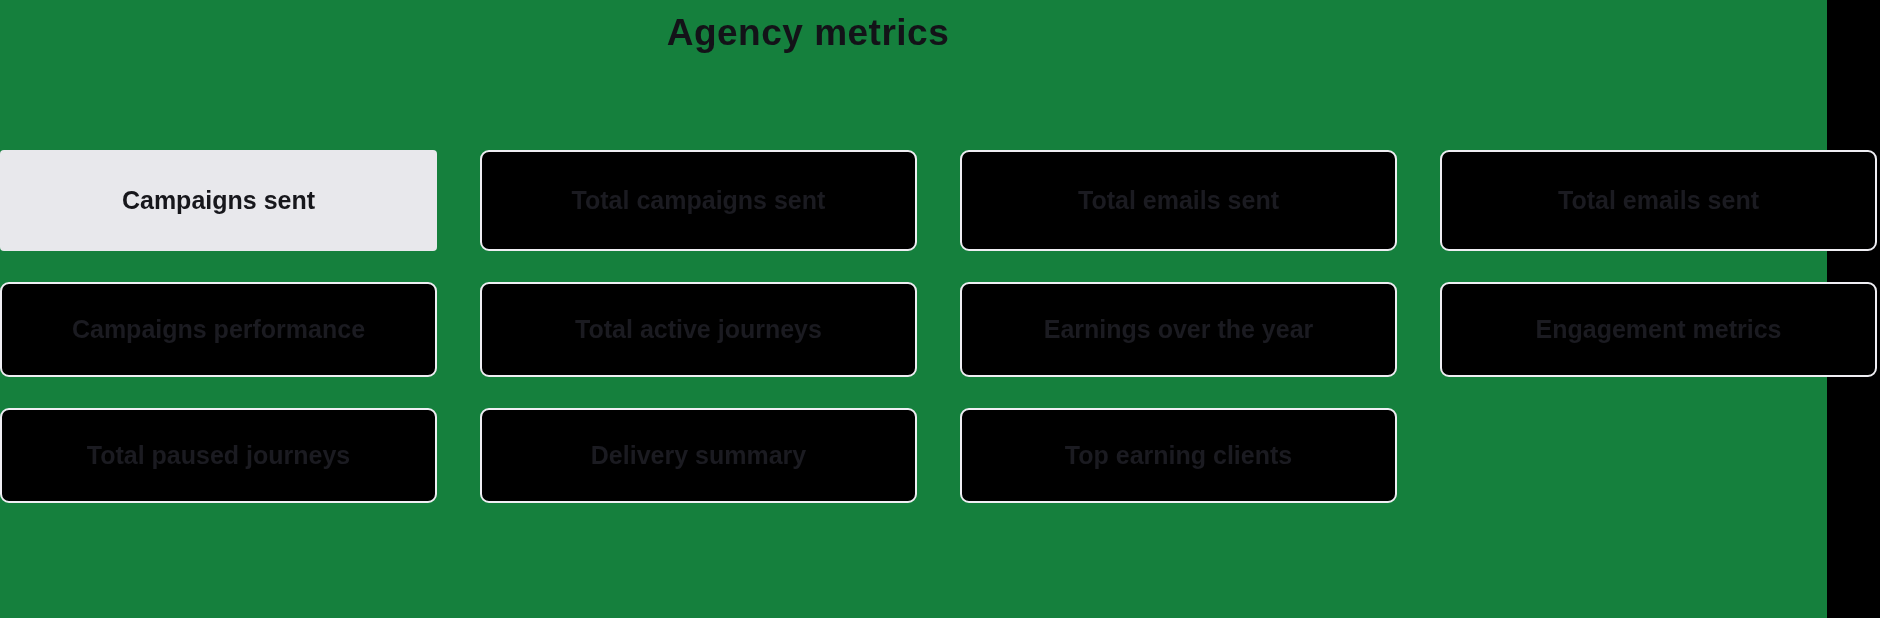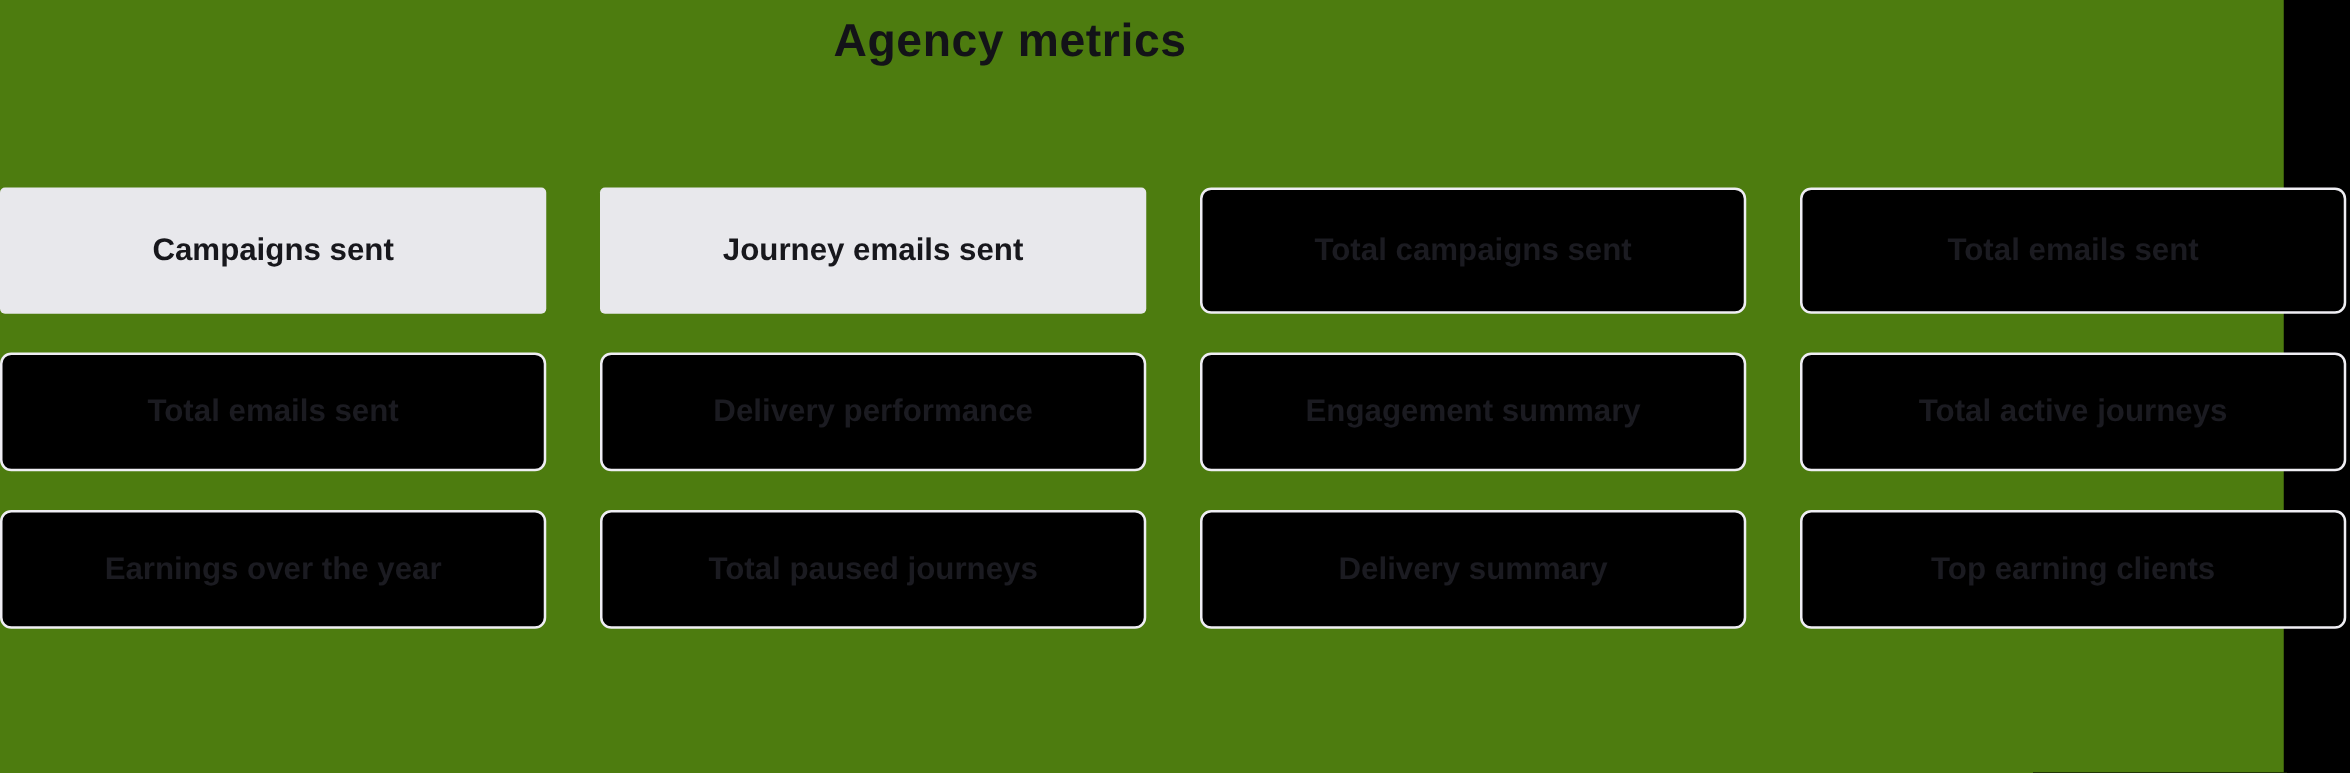--- a/index.html
+++ b/index.html
@@ -3,21 +3,21 @@
 <meta charset="utf-8">
 <style>
   * { box-sizing: border-box; }
   html, body {
     margin: 0; padding: 0;
     width: 1880px; height: 618px;
     background: #000000;
     overflow: hidden;
     font-family: "Liberation Sans", sans-serif;
   }
-  .stage { position: relative; width: 1827px; height: 618px; background: #4d7c0f; }
+  .stage { position: relative; width: 1827px; height: 618px; background: #15803d; }
   .title {
     position: absolute;
     top: 9px; left: 0;
     width: 1616px;
     margin: 0;
     text-align: center;
     font-size: 37px;
     font-weight: 700;
     letter-spacing: 0.5px;
     line-height: 48px;
@@ -58,28 +58,27 @@
 </style>
 </head>
 <body>
 
 <div class="stage">
   <h1 class="title">Agency metrics</h1>
 
   <div class="grid">
 
     <div class="hdr">Campaigns sent</div>
-    <div class="hdr">Journey emails sent</div>
 
     <div class="card">Total campaigns sent</div>
     <div class="card">Total emails sent</div>
     <div class="card">Total emails sent</div>
 
-    <div class="card">Delivery performance</div>
-    <div class="card">Engagement summary</div>
+    <div class="card">Campaigns performance</div>
     <div class="card">Total active journeys</div>
     <div class="card">Earnings over the year</div>
 
+    <div class="card">Engagement metrics</div>
     <div class="card">Total paused journeys</div>
     <div class="card">Delivery summary</div>
     <div class="card">Top earning clients</div>
   </div>
 </div>
 
 </body></html>

